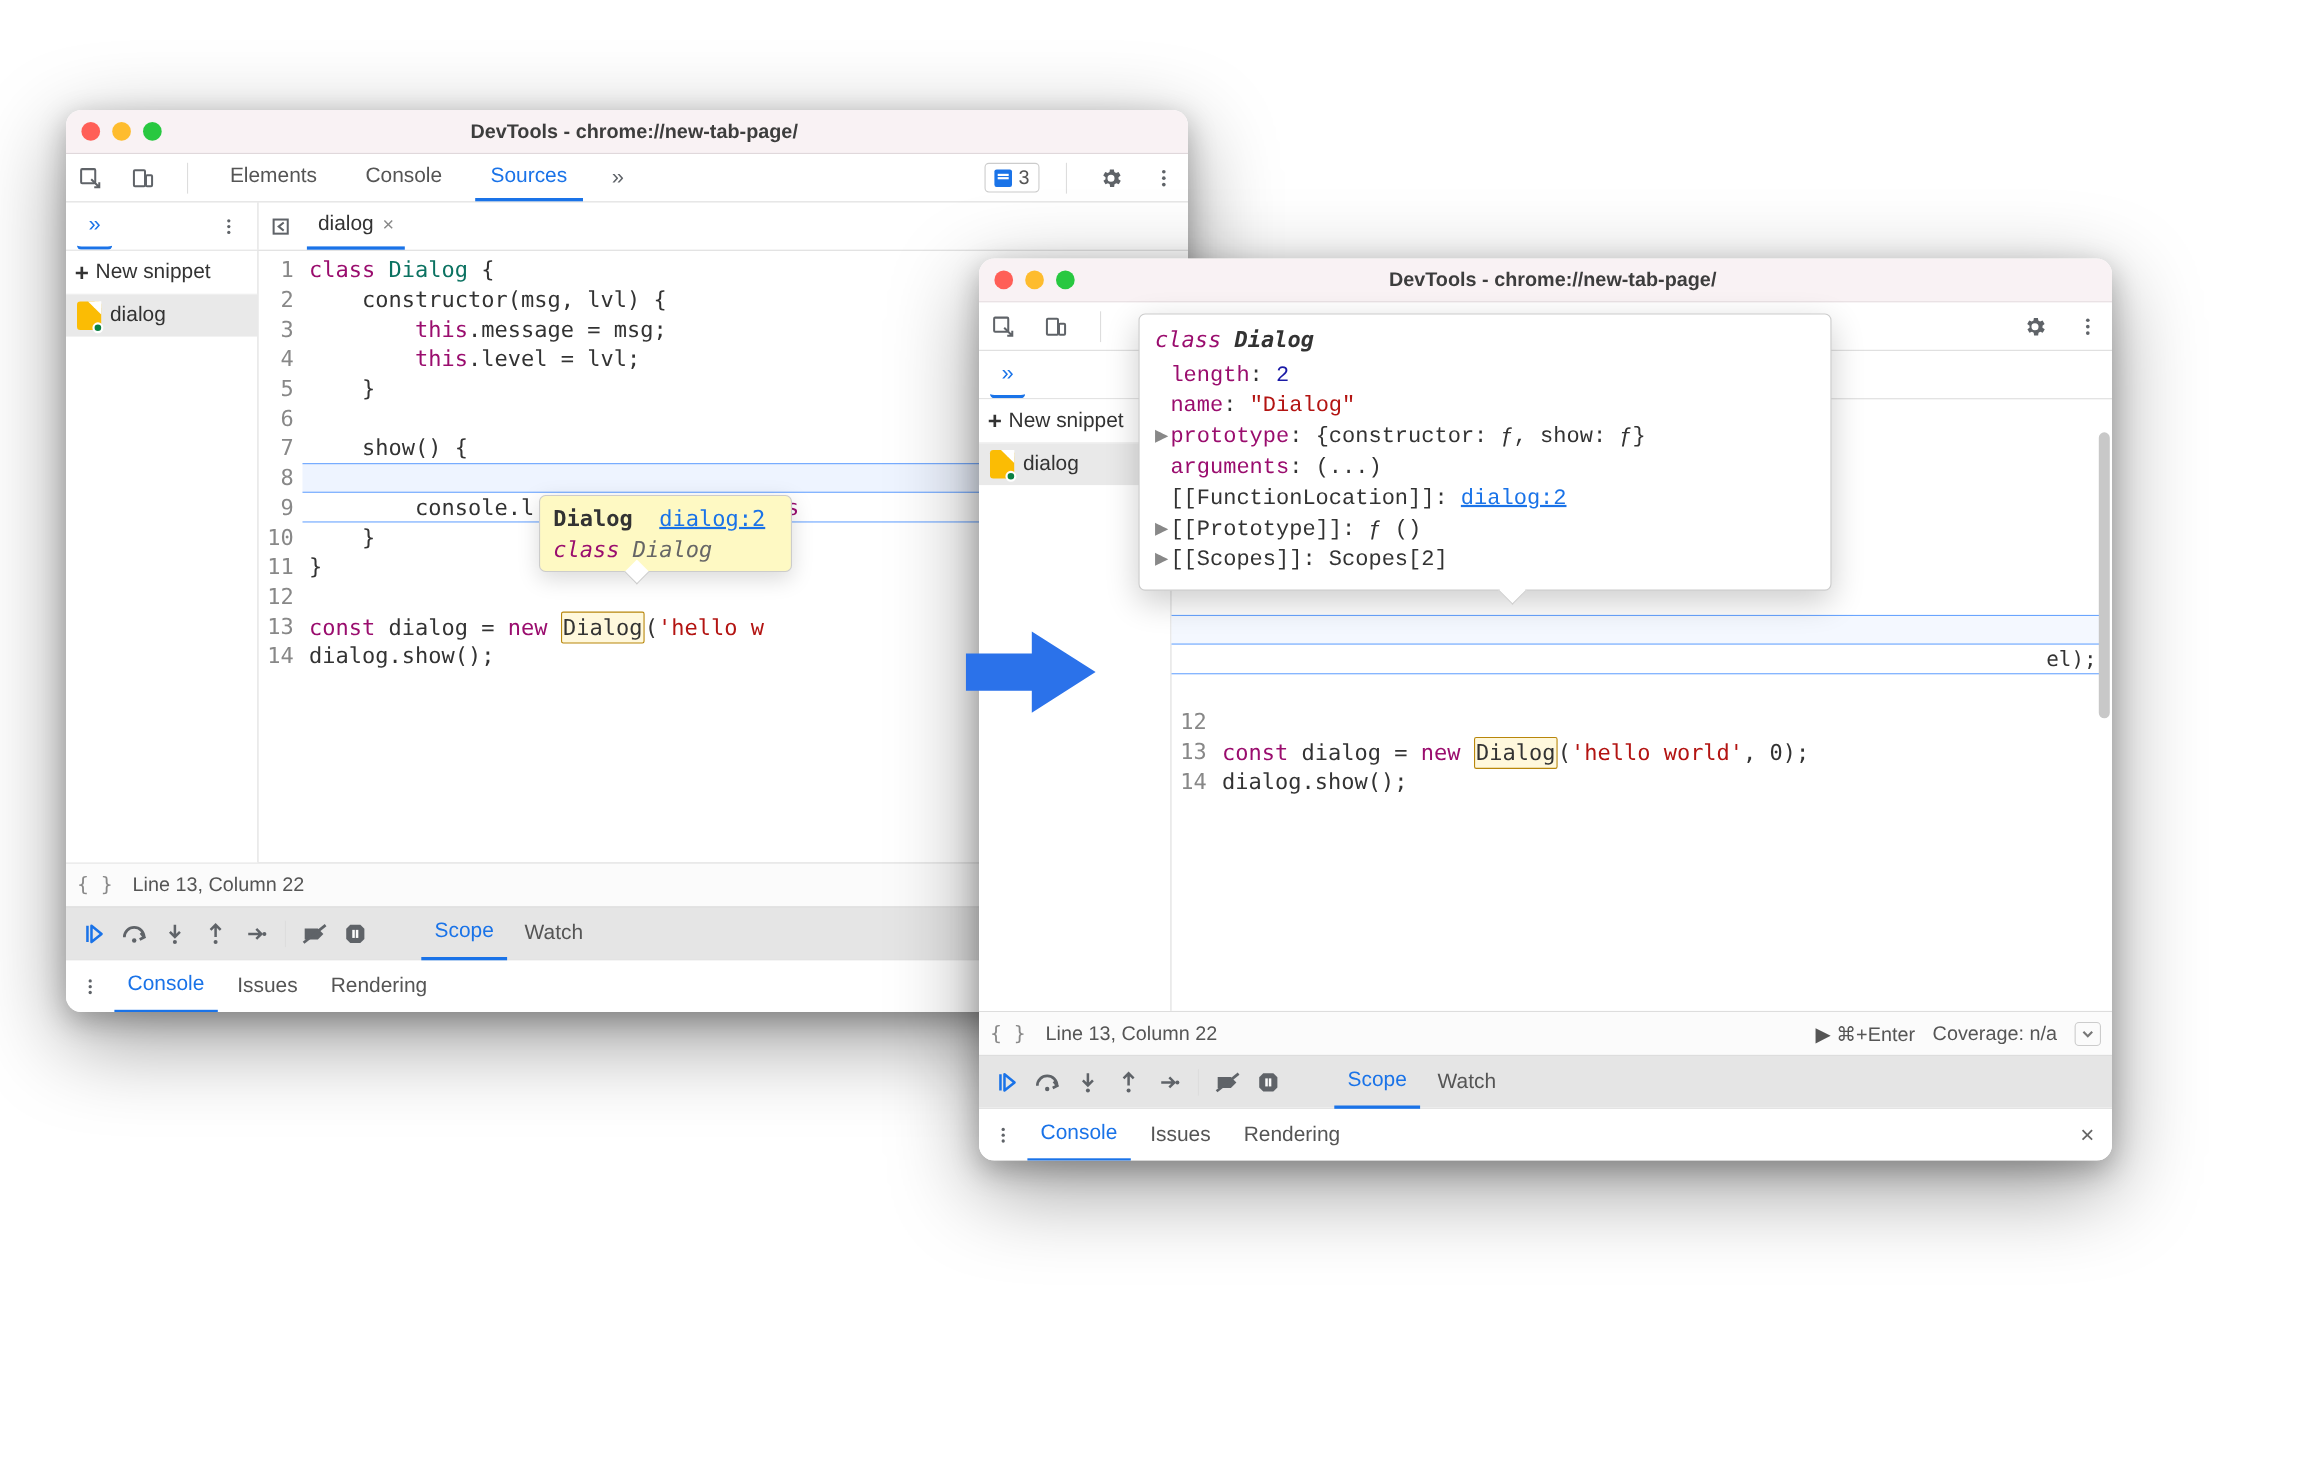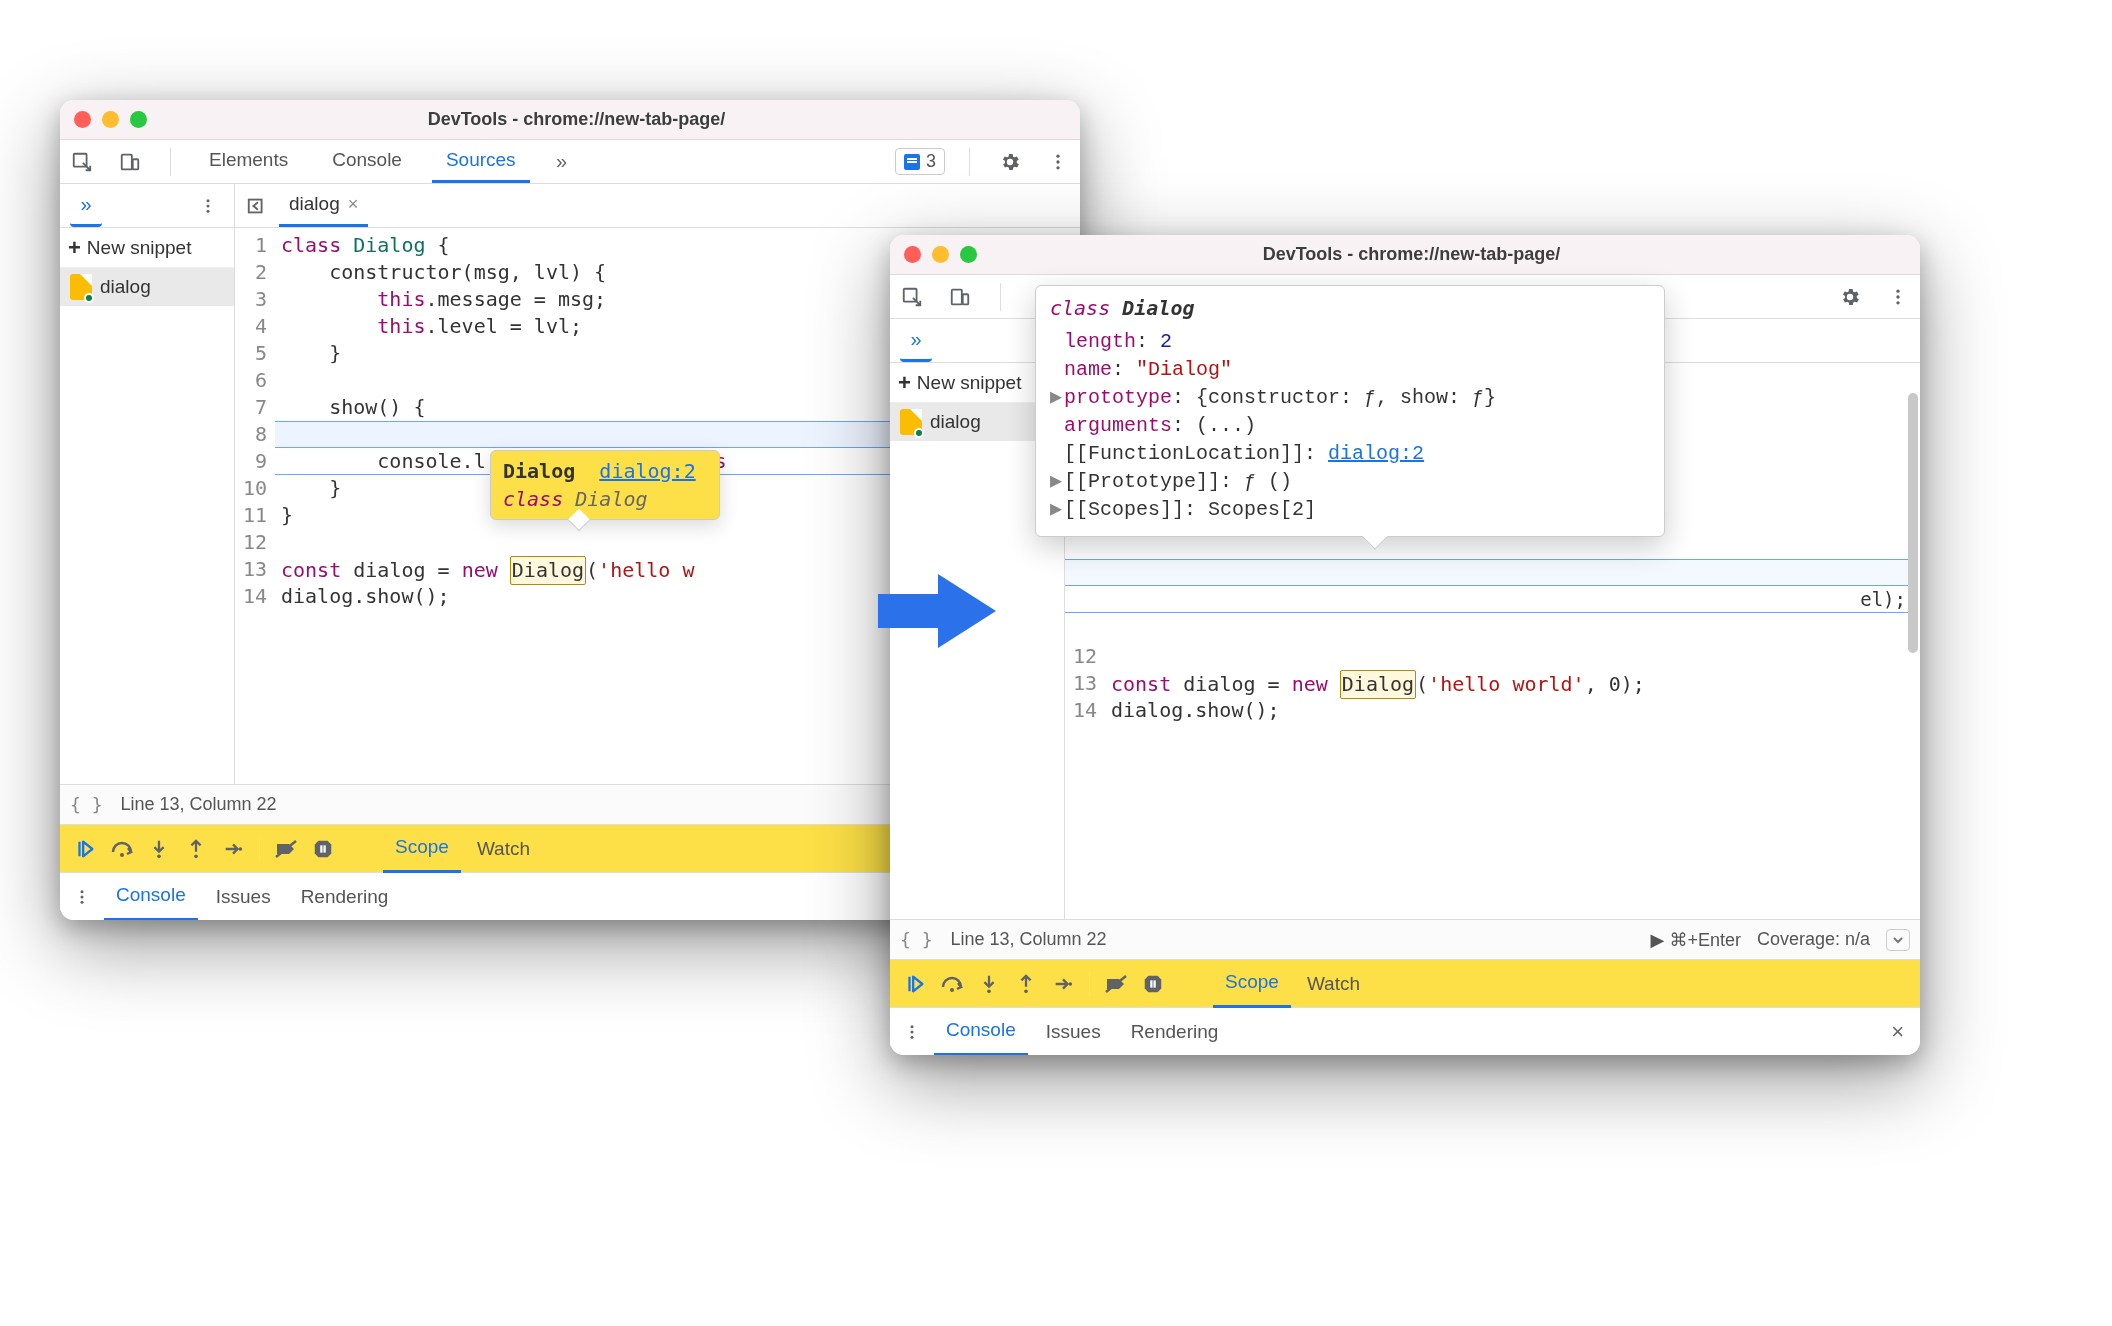--- a/index.html
+++ b/index.html
@@ -164,21 +164,21 @@
   .hl-under { top: calc(4px + 27px*8); border-bottom:1px solid #6aa5ff; }
 
   .token-box {
     display:inline-block; border:1px solid #b8860b; background:#fff8dc;
     padding: 0 1px; border-radius:2px;
   }
 
   
   .hover-tip {
     position:absolute;
-    background: #fde047;
+    background: #fef9c3;
     border: 1px solid #ccc;
     border-radius: 6px;
     box-shadow: 0 6px 20px rgba(0,0,0,0.15);
     padding: 8px 12px;
     font-size: 20px;
     z-index: 20;
   }
   .hover-tip a { color:#1a73e8; text-decoration: underline; }
   .tip-arrow {
     position:absolute; width:16px; height:16px; background:#fff;
@@ -215,21 +215,21 @@
     height: 40px; border-top:1px solid #ddd; display:flex; align-items:center;
     font-size: 18px; color:#555; padding: 0 10px; gap: 18px;
     background: #fbfbfb;
   }
   .statusbar .braces { font-family: monospace; font-size:18px; color:#888; }
   .statusbar .right { margin-left:auto; display:flex; align-items:center; gap: 16px; padding-left: 44px; }
 
   
   .dbgbar {
     height: 48px; border-top:1px solid #ddd; display:flex; align-items:center;
-    padding: 0 8px; gap: 3px; background:#fde047;
+    padding: 0 8px; gap: 3px; background:#e5e5e5;
   }
   .dbgbar .dbtn { width:34px; height:34px; display:inline-flex; align-items:center; justify-content:center; color:#5f6368; cursor:pointer; border-radius:4px; }
   .dbgbar .dsep { width:1px; height:24px; background:#ddd; margin:0 6px; }
   .dbgbar .dtabs { margin-left: 40px; display:flex; gap: 4px; }
   .dbgbar .dtab { padding: 0 12px; height:48px; display:flex; align-items:center; color:#555; }
   .dbgbar .dtab.active { color:#1a73e8; border-bottom: 3px solid #1a73e8; }
 
   
   .drawer {
     height: 48px; border-top:1px solid #ddd; display:flex; align-items:center;

